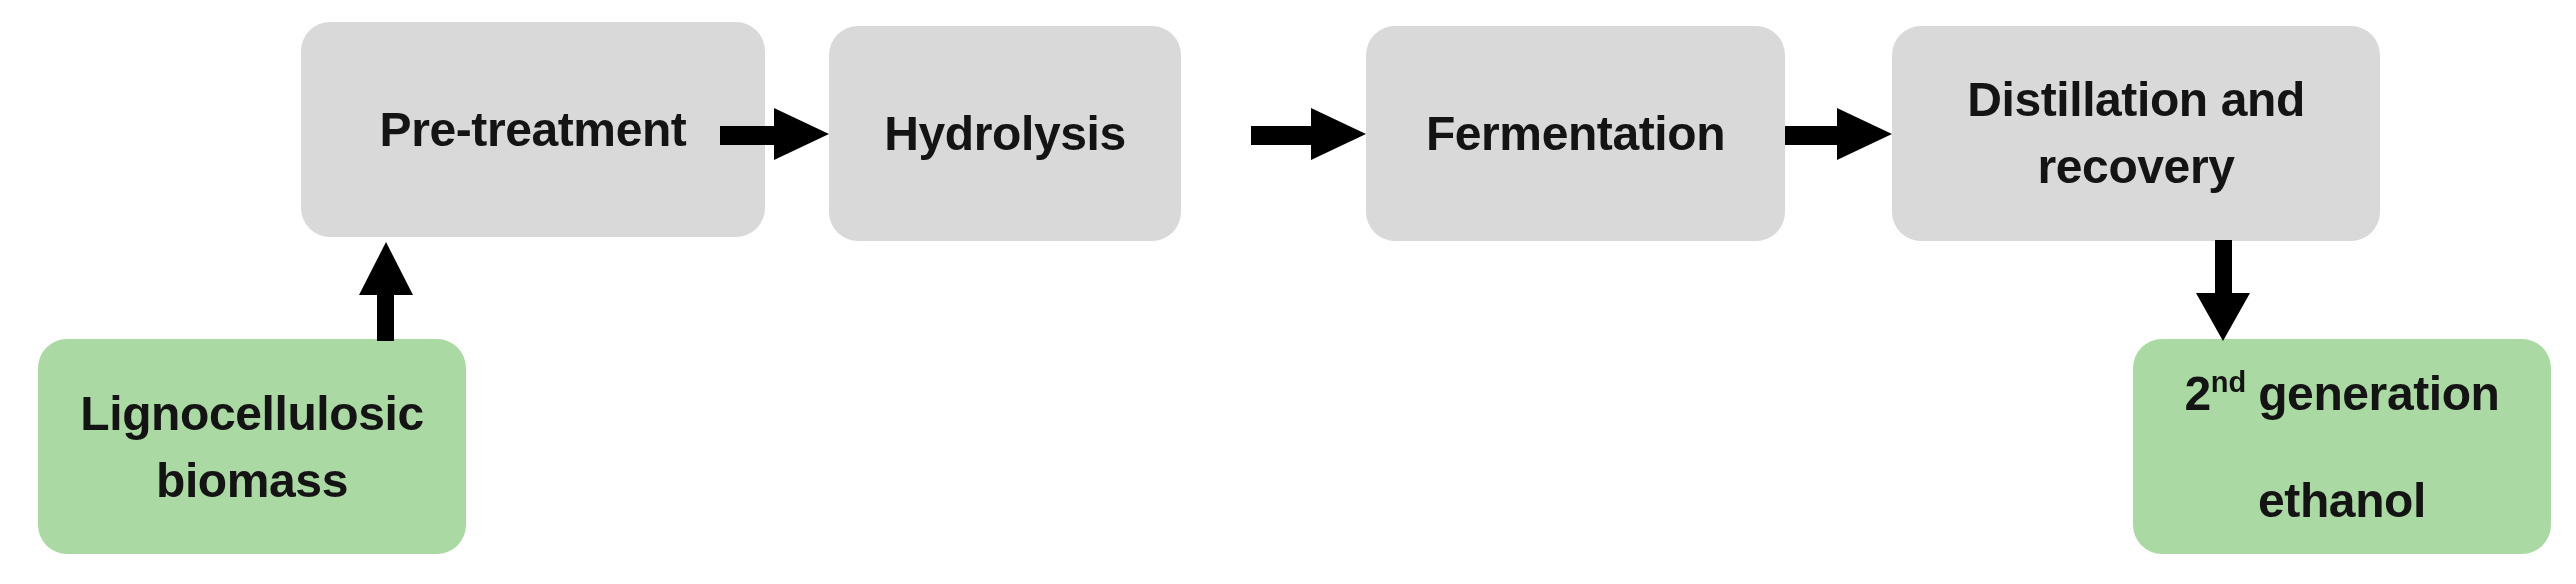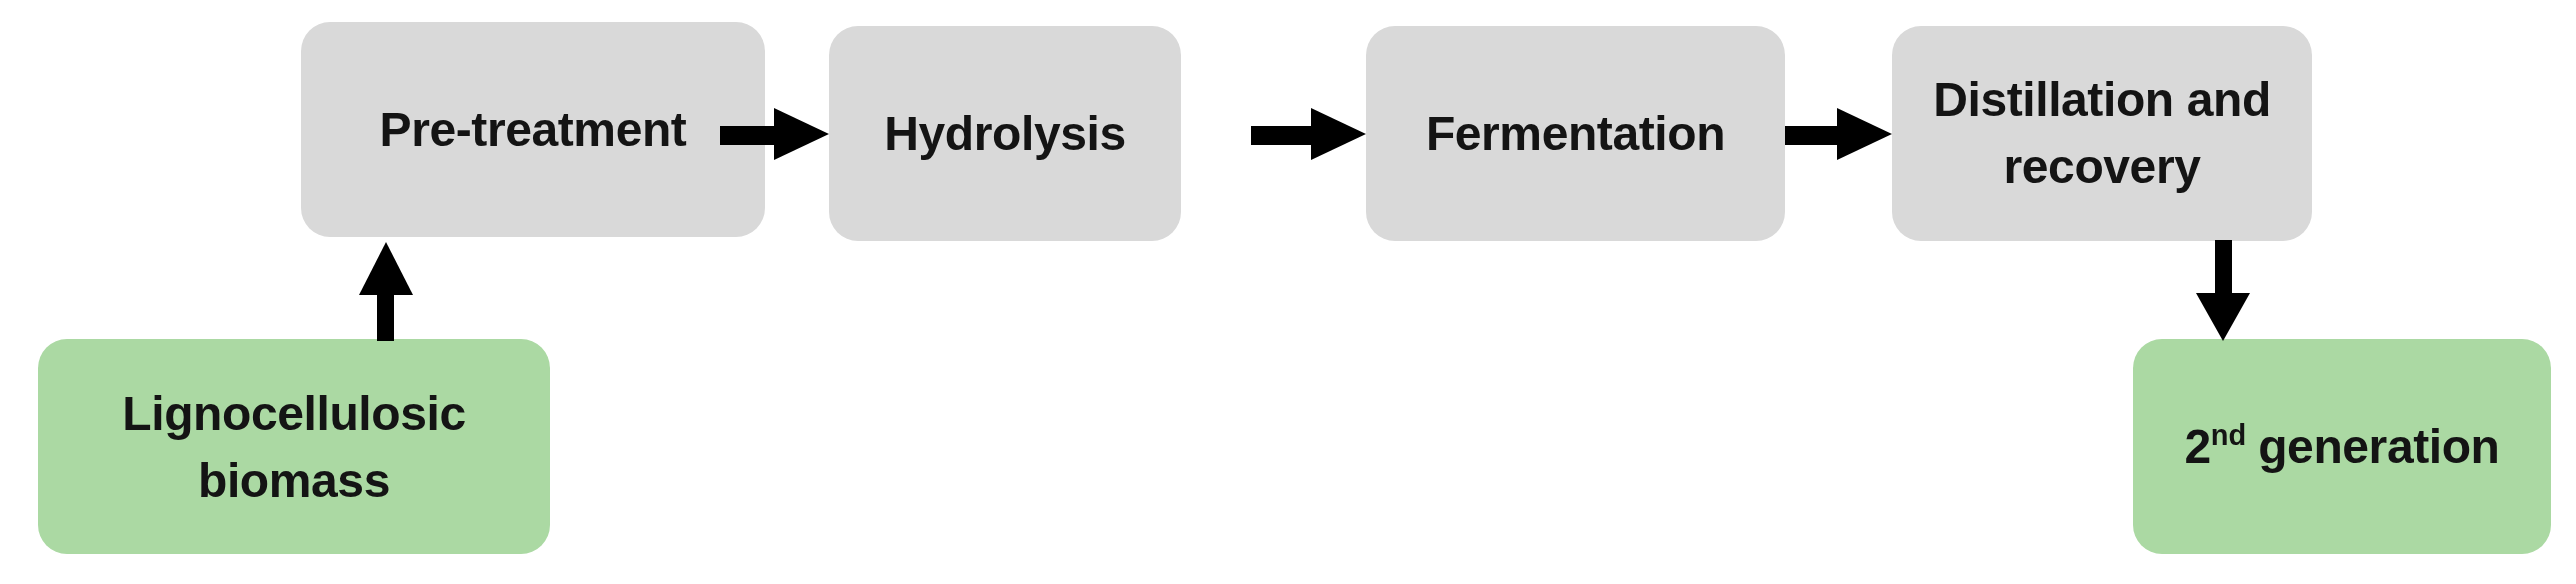--- a/index.html
+++ b/index.html
@@ -35,24 +35,24 @@
     letter-spacing:-0.4px;
     color:var(--ink);
   }
   .node.process{ background:var(--gray); }
   .node.terminal{ background:var(--green); }
 
   
   .n-pretreatment{ left:301px;  top:22px; width:464px; height:215px; }
   .n-hydrolysis  { left:829px;  top:25.6px; width:352px; height:215px; }
   .n-fermentation{ left:1366px; top:25.6px; width:419px; height:215px;text-align:center; }
-  .n-distillation{ left:1892px; top:25.6px; width:420px; height:215px; }
+  .n-distillation{ left:1892px; top:25.6px; width:488px; height:215px; }
 
   
-  .n-biomass{ left:38px;   top:339px; width:512px; height:215px; }
+  .n-biomass{ left:38px;   top:339px; width:428px; height:215px; }
   .n-ethanol{ left:2133px; top:339px; width:418px; height:215px;gap:40px; }
 
   .sup{
     font-size:29px;
     line-height:0;
     position:relative;
     top:-18px;
     letter-spacing:0;
   }
   .word-gap{ margin-left:12px; }
@@ -118,20 +118,21 @@
 
   <div class="node process n-distillation">
     <div>Distillation and</div>
     <div>recovery</div>
   </div>
 
   <div class="node terminal n-ethanol">
     <div>
       <span>2</span><span class="sup">nd</span><span class="word-gap">generation</span>
     </div>
+    <div>ethanol</div>
   </div>
 
   <div>
     <div class="shaft a-up-shaft"></div>
     <div class="tri a-up-head"></div>
   </div>
 
   <div>
     <div class="shaft h-shaft a1-shaft"></div>
     <div class="tri h-head a1-head"></div>

